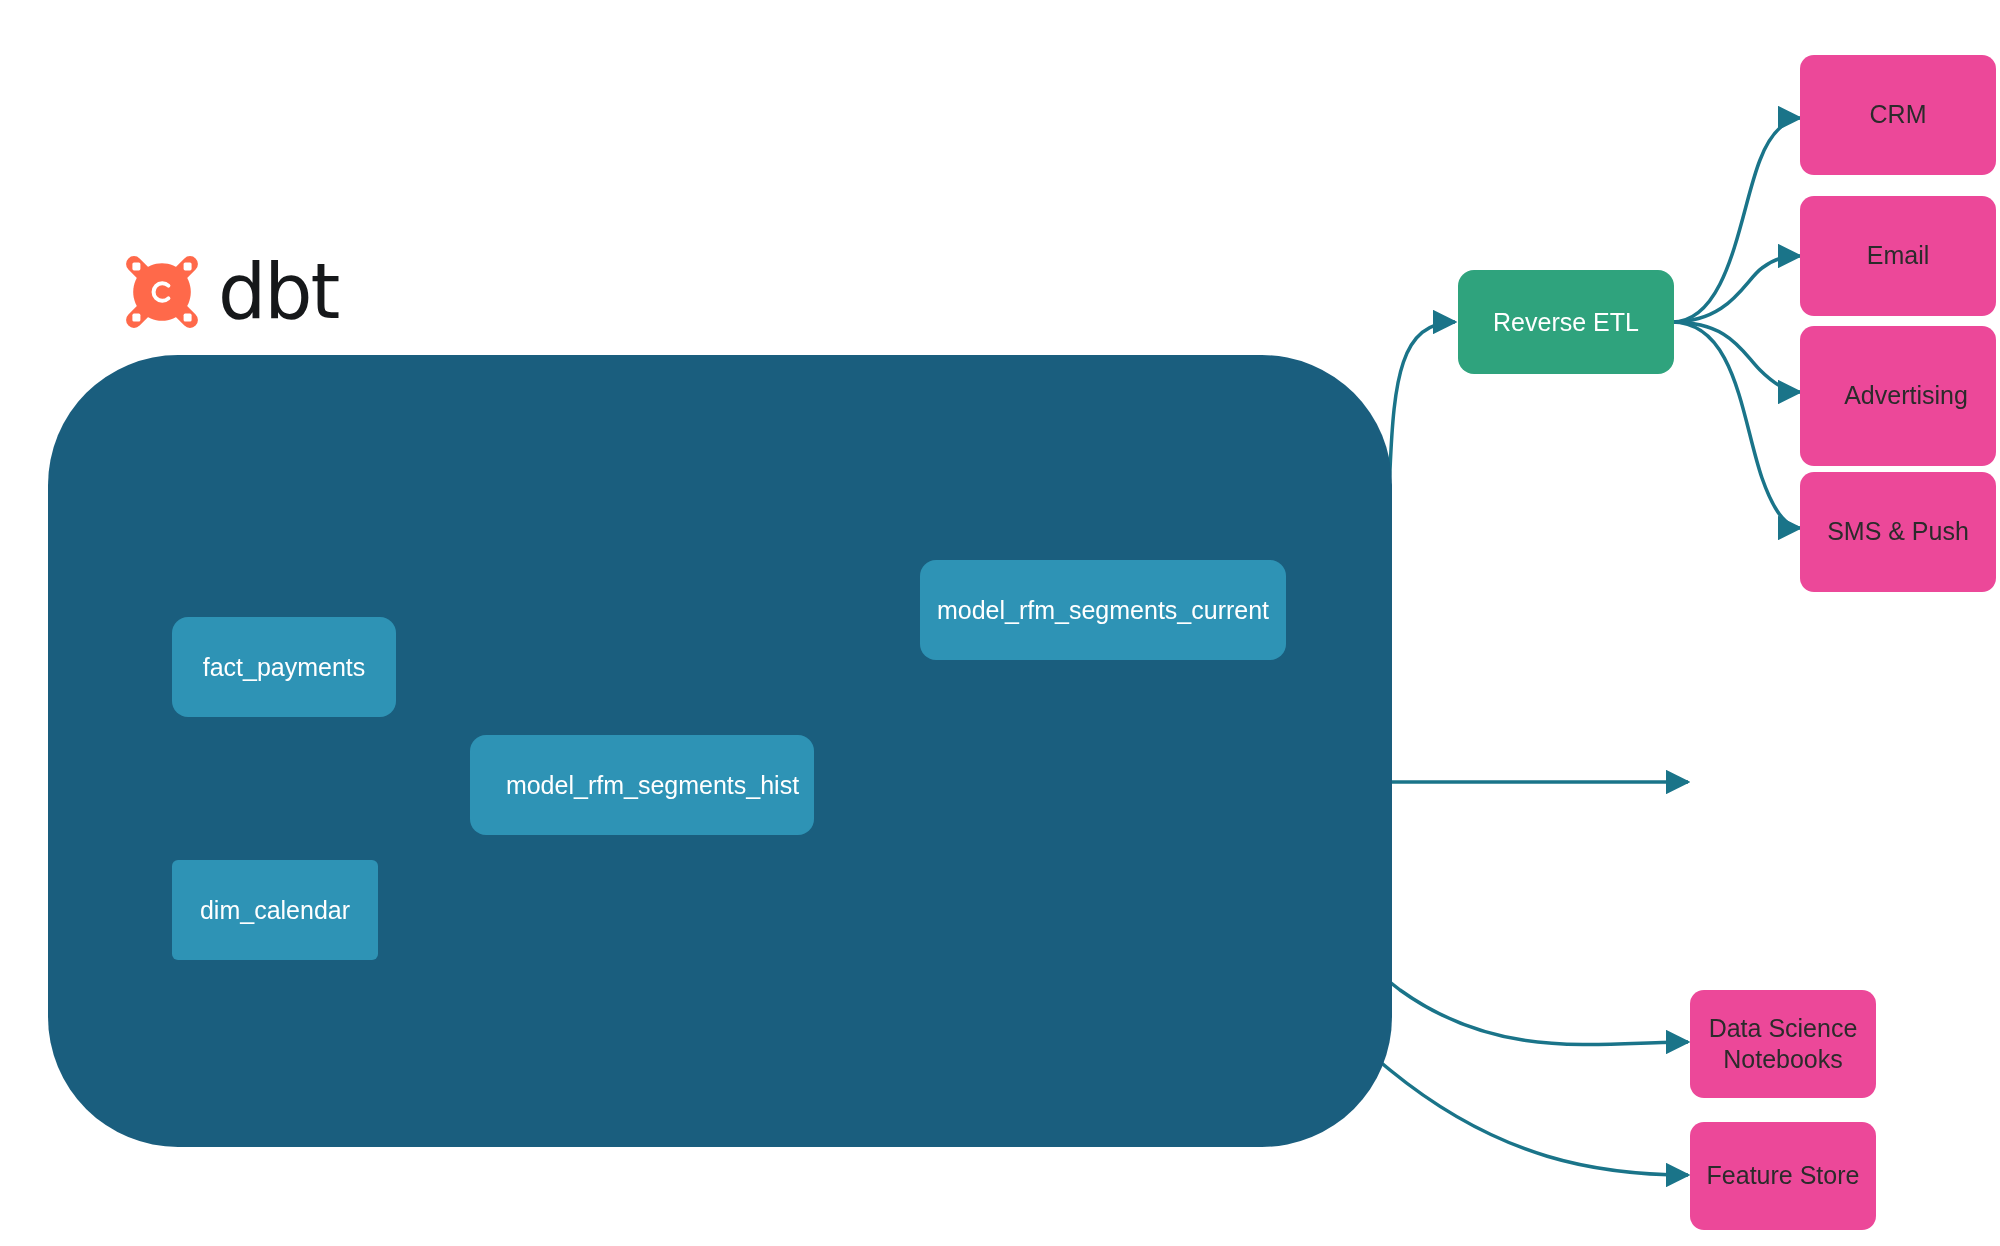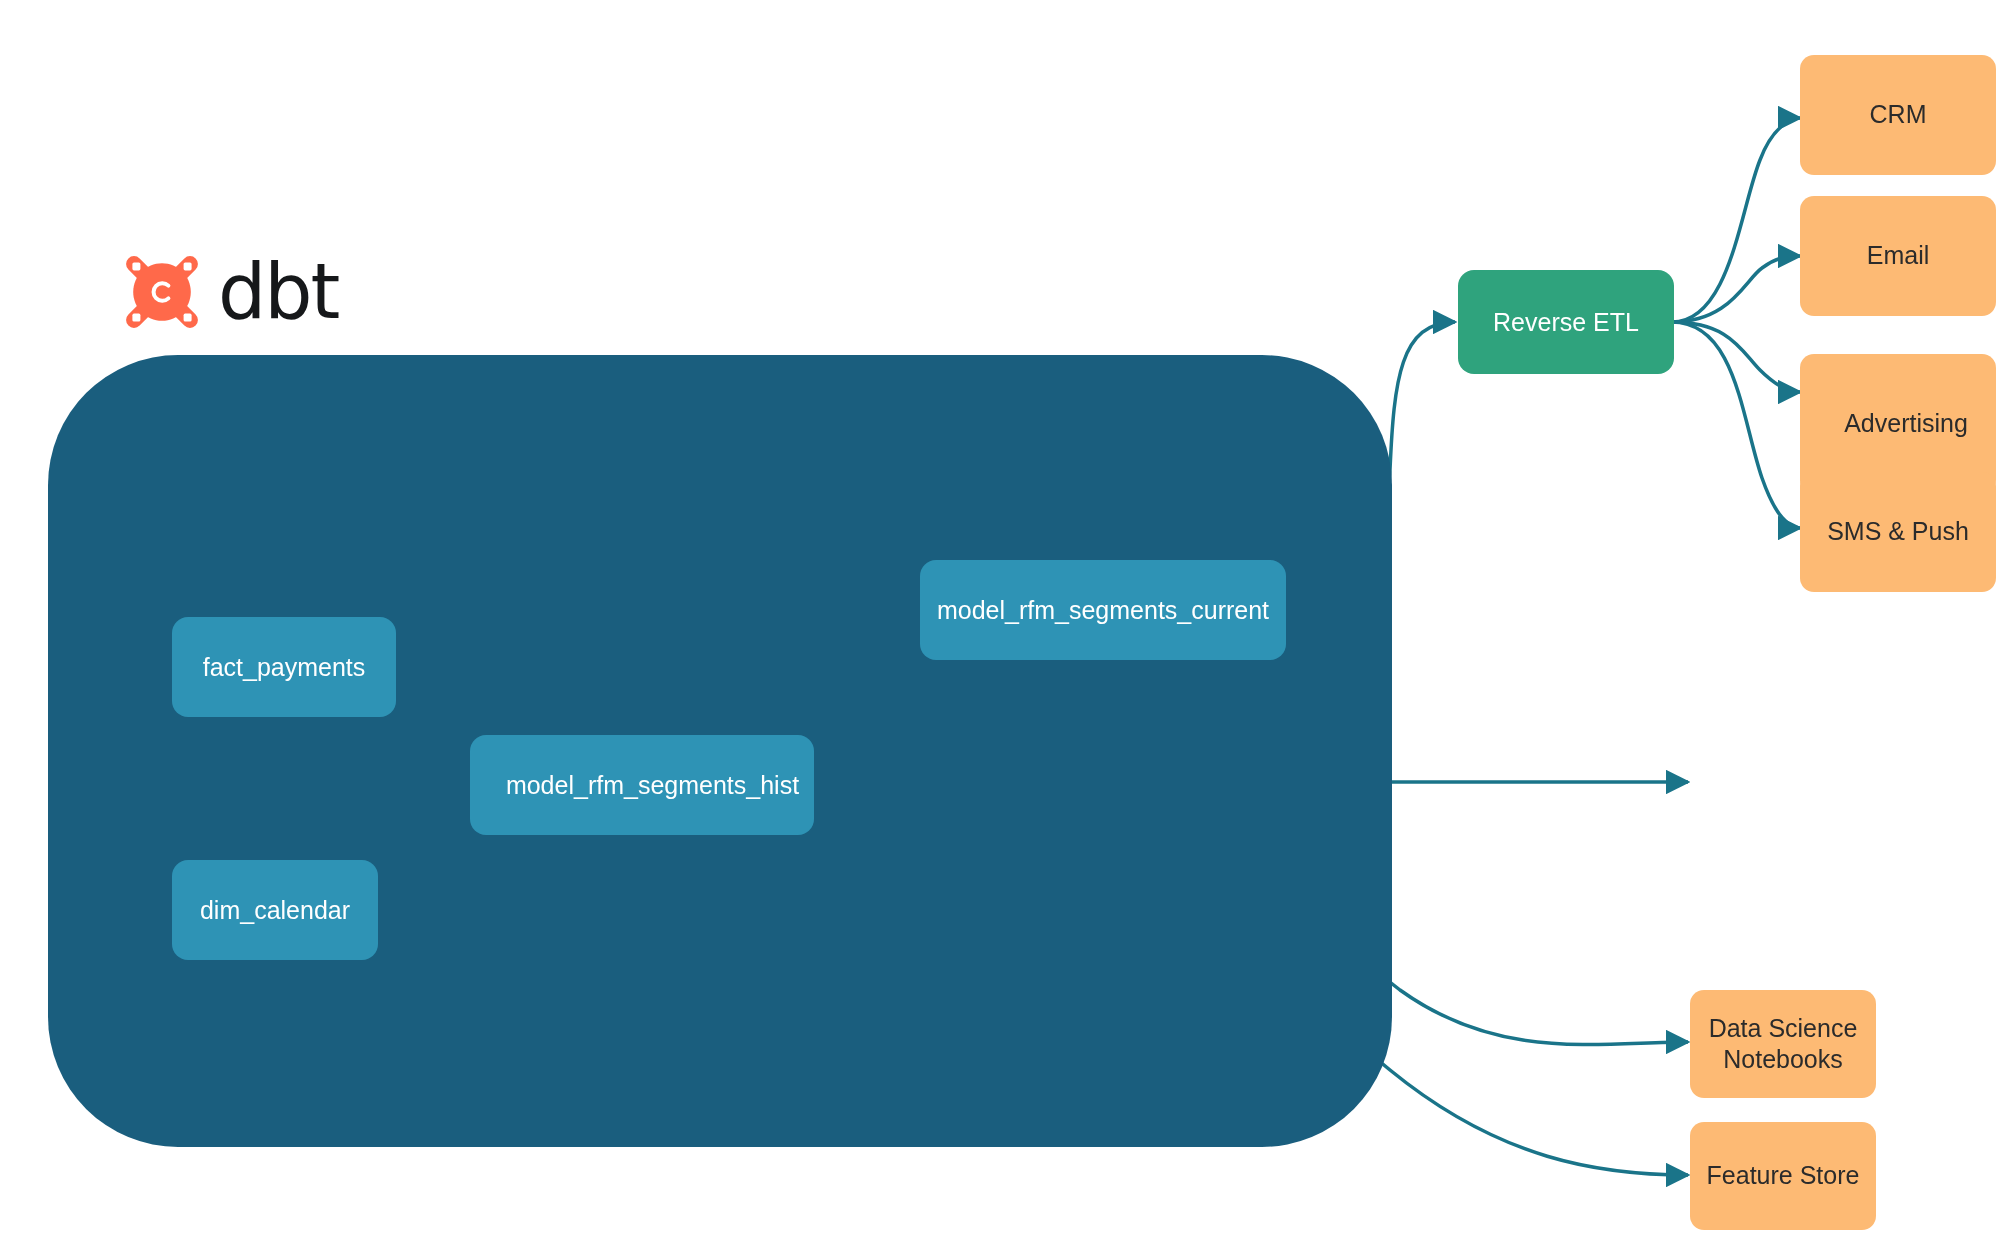--- a/index.html
+++ b/index.html
@@ -61,21 +61,21 @@
     font-size: 25px;
     border-radius: 16px;
   }
   .node-green {
     background: #2fa37d;
     color: #ffffff;
     font-size: 25px;
     border-radius: 16px;
   }
   .node-gray {
-    background: #fdba74;
+    background: #ec4899;
     color: #2b2b2b;
     font-size: 25px;
     border-radius: 14px;
     line-height: 1.25;
   }
 </style>
 </head>
 <body>
 
 <div id="stage">
@@ -125,33 +125,33 @@
       <rect x="77" y="77" width="10" height="10" rx="2" fill="#ffffff"></rect>
       <path fill="none" stroke="#ffffff" stroke-width="5" stroke-linecap="round" d="M 58 42 A 11 11 0 1 0 58 58"></path>
     </svg>
     <div id="brand-word">dbt</div>
   </div>
 
   <div id="warehouse"></div>
 
   <div class="node node-dbt" style="left:172px; top:617px; width:224px; height:100px;">fact_payments</div>
 
-  <div class="node node-dbt" style="left:172px; top:860px; width:206px; height:100px;">dim_calendar</div>
+  <div class="node node-dbt" style="left:172px; top:860px; width:206px; height:100px;border-radius:6px;">dim_calendar</div>
 
   <div class="node node-dbt" style="left:470px; top:735px; width:344px; height:100px;padding-left:21px;">model_rfm_segments_hist</div>
 
   <div class="node node-dbt" style="left:920px; top:560px; width:366px; height:100px;">model_rfm_segments_current</div>
 
   <div class="node node-green" style="left:1458px; top:270px; width:216px; height:104px;">Reverse ETL</div>
 
   <div class="node node-gray" style="left:1800px; top:55px; width:196px; height:120px;">CRM</div>
 
   <div class="node node-gray" style="left:1800px; top:196px; width:196px; height:120px;">Email</div>
 
-  <div class="node node-gray" style="left:1800px; top:354px; width:196px; height:140px;padding-left:16px;">Advertising</div>
+  <div class="node node-gray" style="left:1800px; top:326px; width:196px; height:140px;padding-left:16px;">Advertising</div>
 
   <div class="node node-gray" style="left:1800px; top:472px; width:196px; height:120px;">SMS &amp; Push</div>
 
 
   <div class="node node-gray" style="left:1690px; top:990px; width:186px; height:108px; flex-direction:column;">
     <span>Data Science</span>
     <span>Notebooks</span>
   </div>
 
   <div class="node node-gray" style="left:1690px; top:1122px; width:186px; height:108px;">Feature Store</div>

